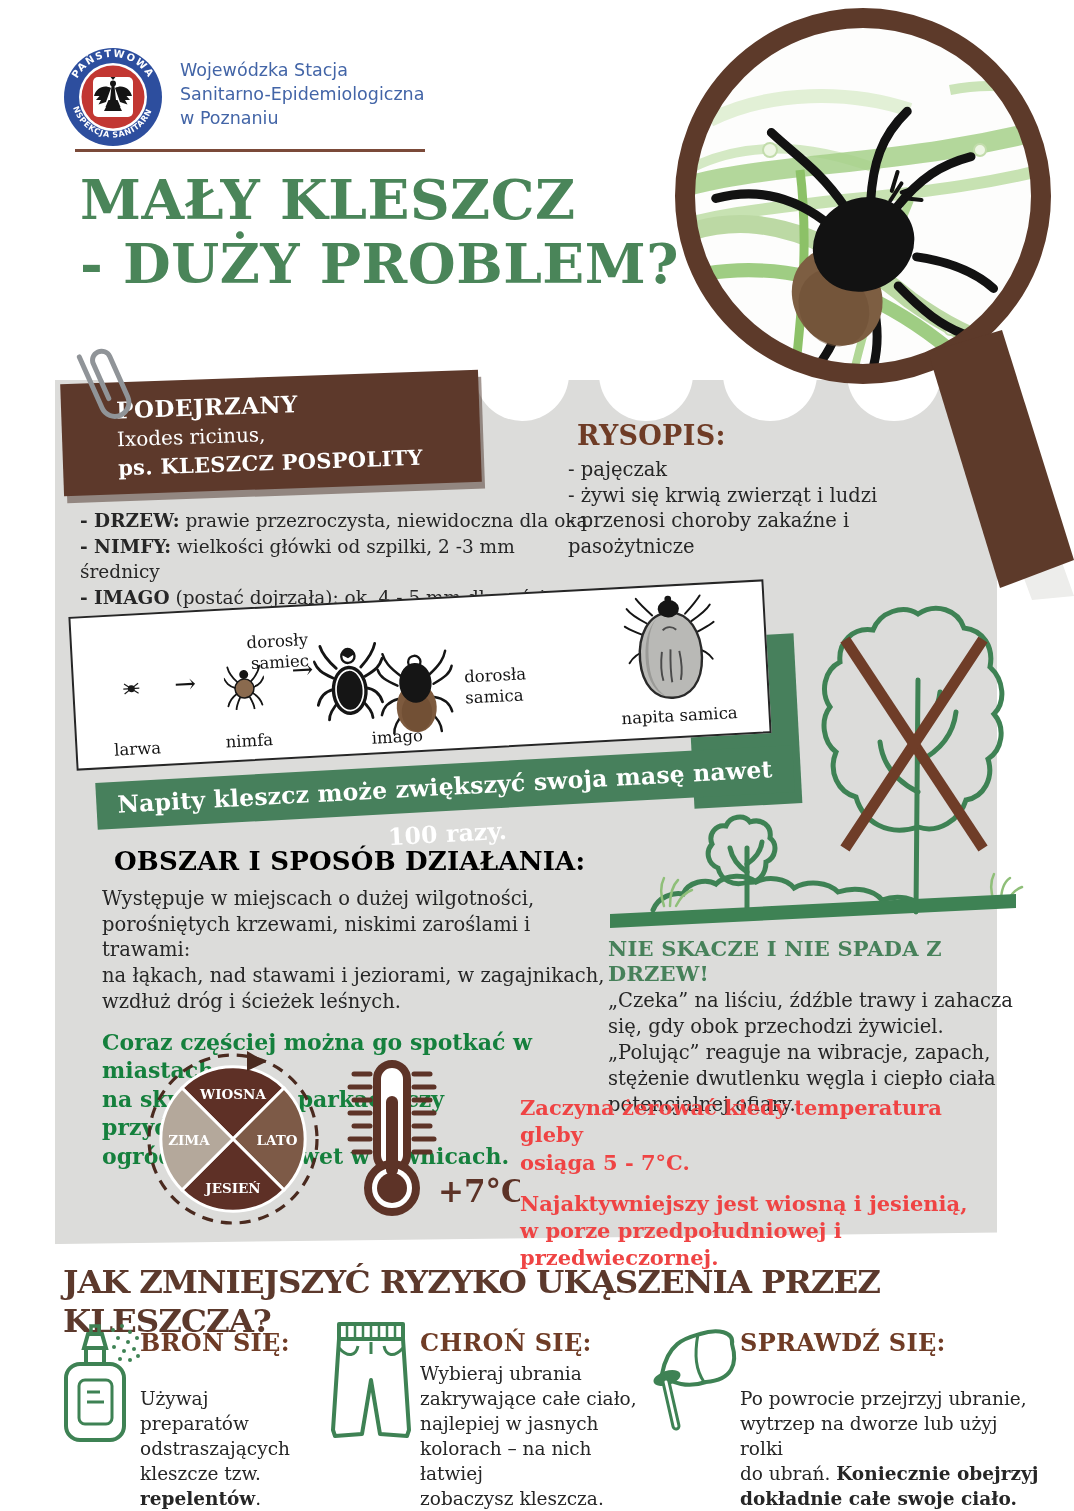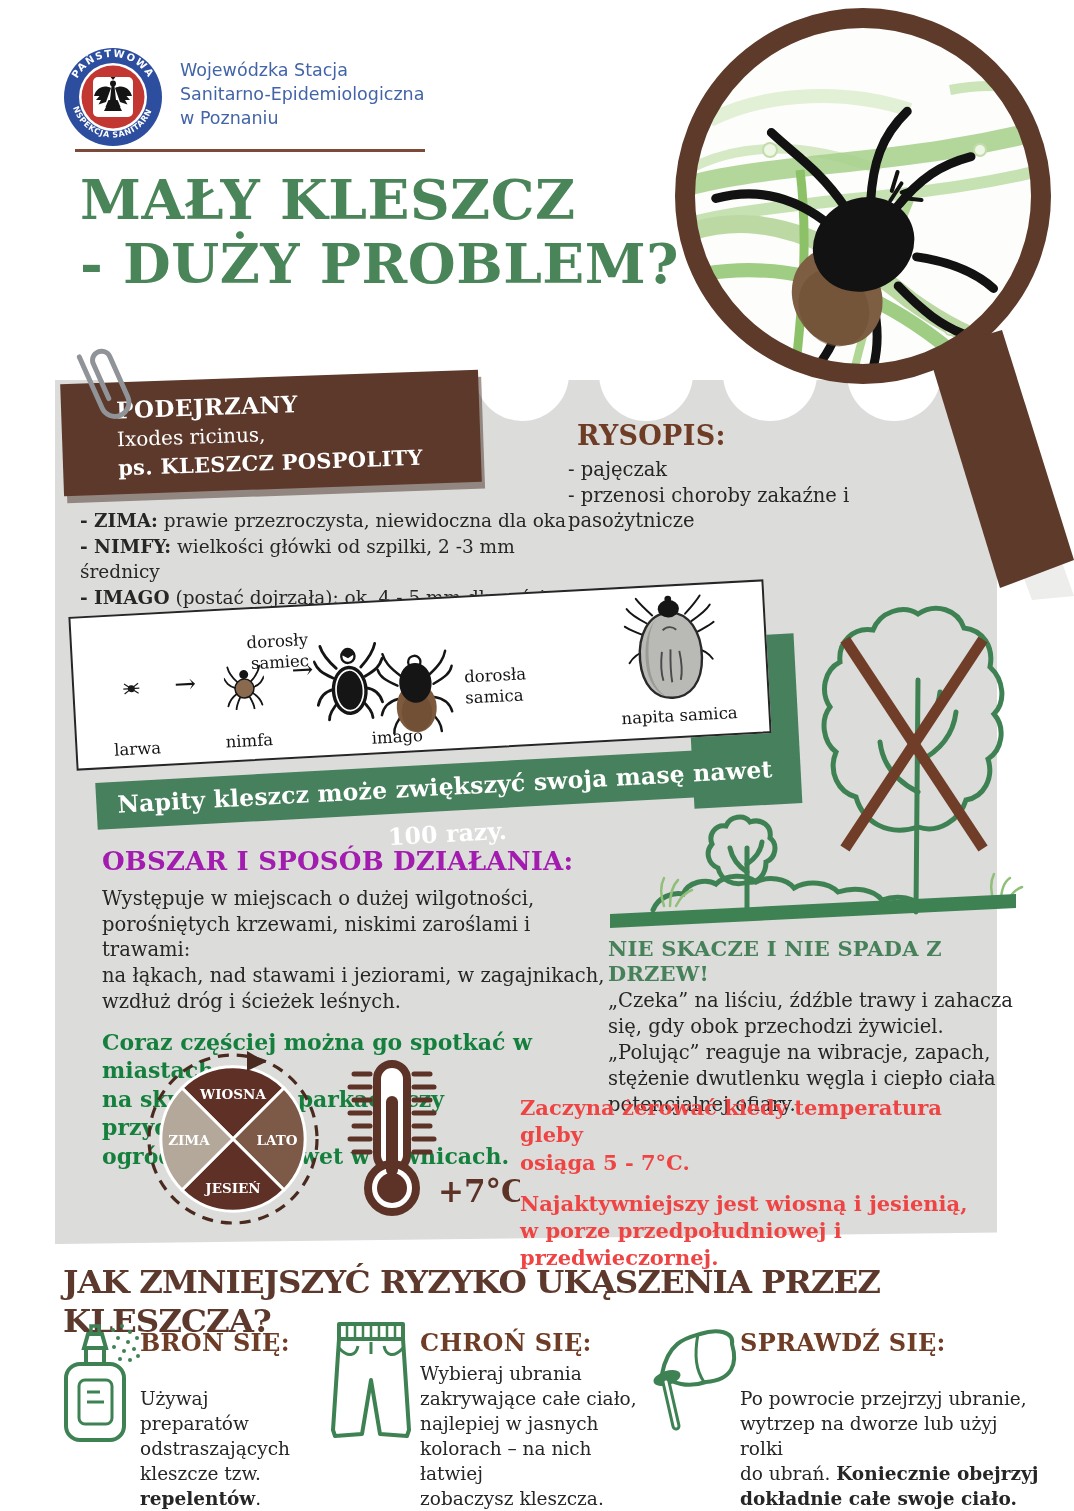--- a/index.html
+++ b/index.html
@@ -33,21 +33,21 @@
   
   .green-shadow{left:690px;top:636px;width:108px;height:170px;background:#47805c;transform:rotate(-3deg);z-index:3;}
   .lifebox{left:72px;top:598px;width:692px;height:150px;background:#fff;border:2px solid #262626;
            transform:rotate(-3.1deg);z-index:4;}
   .lifebox .lbl{position:absolute;font-size:16.5px;color:#141414;}
   .lifebox .arrow{position:absolute;font-size:26px;color:#141414;}
   .banner{left:96px;top:764px;width:698px;height:47px;background:#47805c;transform:rotate(-3.1deg);z-index:5;
           color:#fff;font-size:23.5px;font-weight:bold;text-align:center;line-height:47px;letter-spacing:.2px;}
   
   .habitat{left:102px;top:846px;width:505px;z-index:3;}
-  .habitat h3{margin:0 0 10px 0;font-size:26px;color:#a21caf;letter-spacing:.2px;}
+  .habitat h3{margin:0 0 10px 12px;font-size:26px;color:#000000;letter-spacing:.2px;}
   .habitat .p1{font-size:19.5px;line-height:1.32;}
   .habitat .p2{font-size:22px;line-height:1.3;font-weight:bold;color:#15803d;margin-top:13px;}
   
   .behavior{left:608px;top:936px;width:430px;z-index:3;}
   .behavior h4{margin:0 0 2px 0;font-size:21px;color:#47815a;letter-spacing:.2px;}
   .behavior .tx{font-size:19.5px;line-height:1.33;}
   
   .temp-texts{left:520px;top:1094px;width:470px;z-index:3;font-weight:bold;color:#ef4444;}
   .temp-texts .p1{font-size:21px;line-height:1.3;}
   .temp-texts .p2{font-size:21px;line-height:1.3;margin-top:14px;}
@@ -172,25 +172,26 @@
 
   <div class="abs suspect">
     <div class="l1">PODEJRZANY</div>
     <div class="l2">Ixodes ricinus,</div>
     <div class="l3">ps. KLESZCZ POSPOLITY</div>
   </div>
 
   <div class="abs rysopis">
     <h3>RYSOPIS:</h3>
     <div>- pajęczak</div>
+    <div>- żywi się krwią zwierząt i ludzi</div>
     <div>- przenosi choroby zakaźne i pasożytnicze</div>
   </div>
 
   <div class="abs forms">
-    <div class="row"><span class="b">- ZIMA:</span><span> prawie przezroczysta, niewidoczna dla oka</span></div>
+    <div class="row"><span class="b">- DRZEW:</span><span> prawie przezroczysta, niewidoczna dla oka</span></div>
     <div class="row"><span class="b">- NIMFY:</span><span> wielkości główki od szpilki, 2 -3 mm średnicy</span></div>
     <div class="row"><span class="b">- IMAGO</span><span> (postać dojrzała): ok. 4 - 5 mm długości</span></div>
   </div>
 
   <div class="abs green-shadow"></div>
   <div class="abs lifebox">
     <svg class="abs" style="left:48px;top:64px;" width="18" height="18" viewBox="0 0 18 18">
       <g stroke="#1a1a1a" stroke-width="1.2">
           <path d="M9,9 L2,4"></path>
           <path d="M9,9 L1,9"></path>

